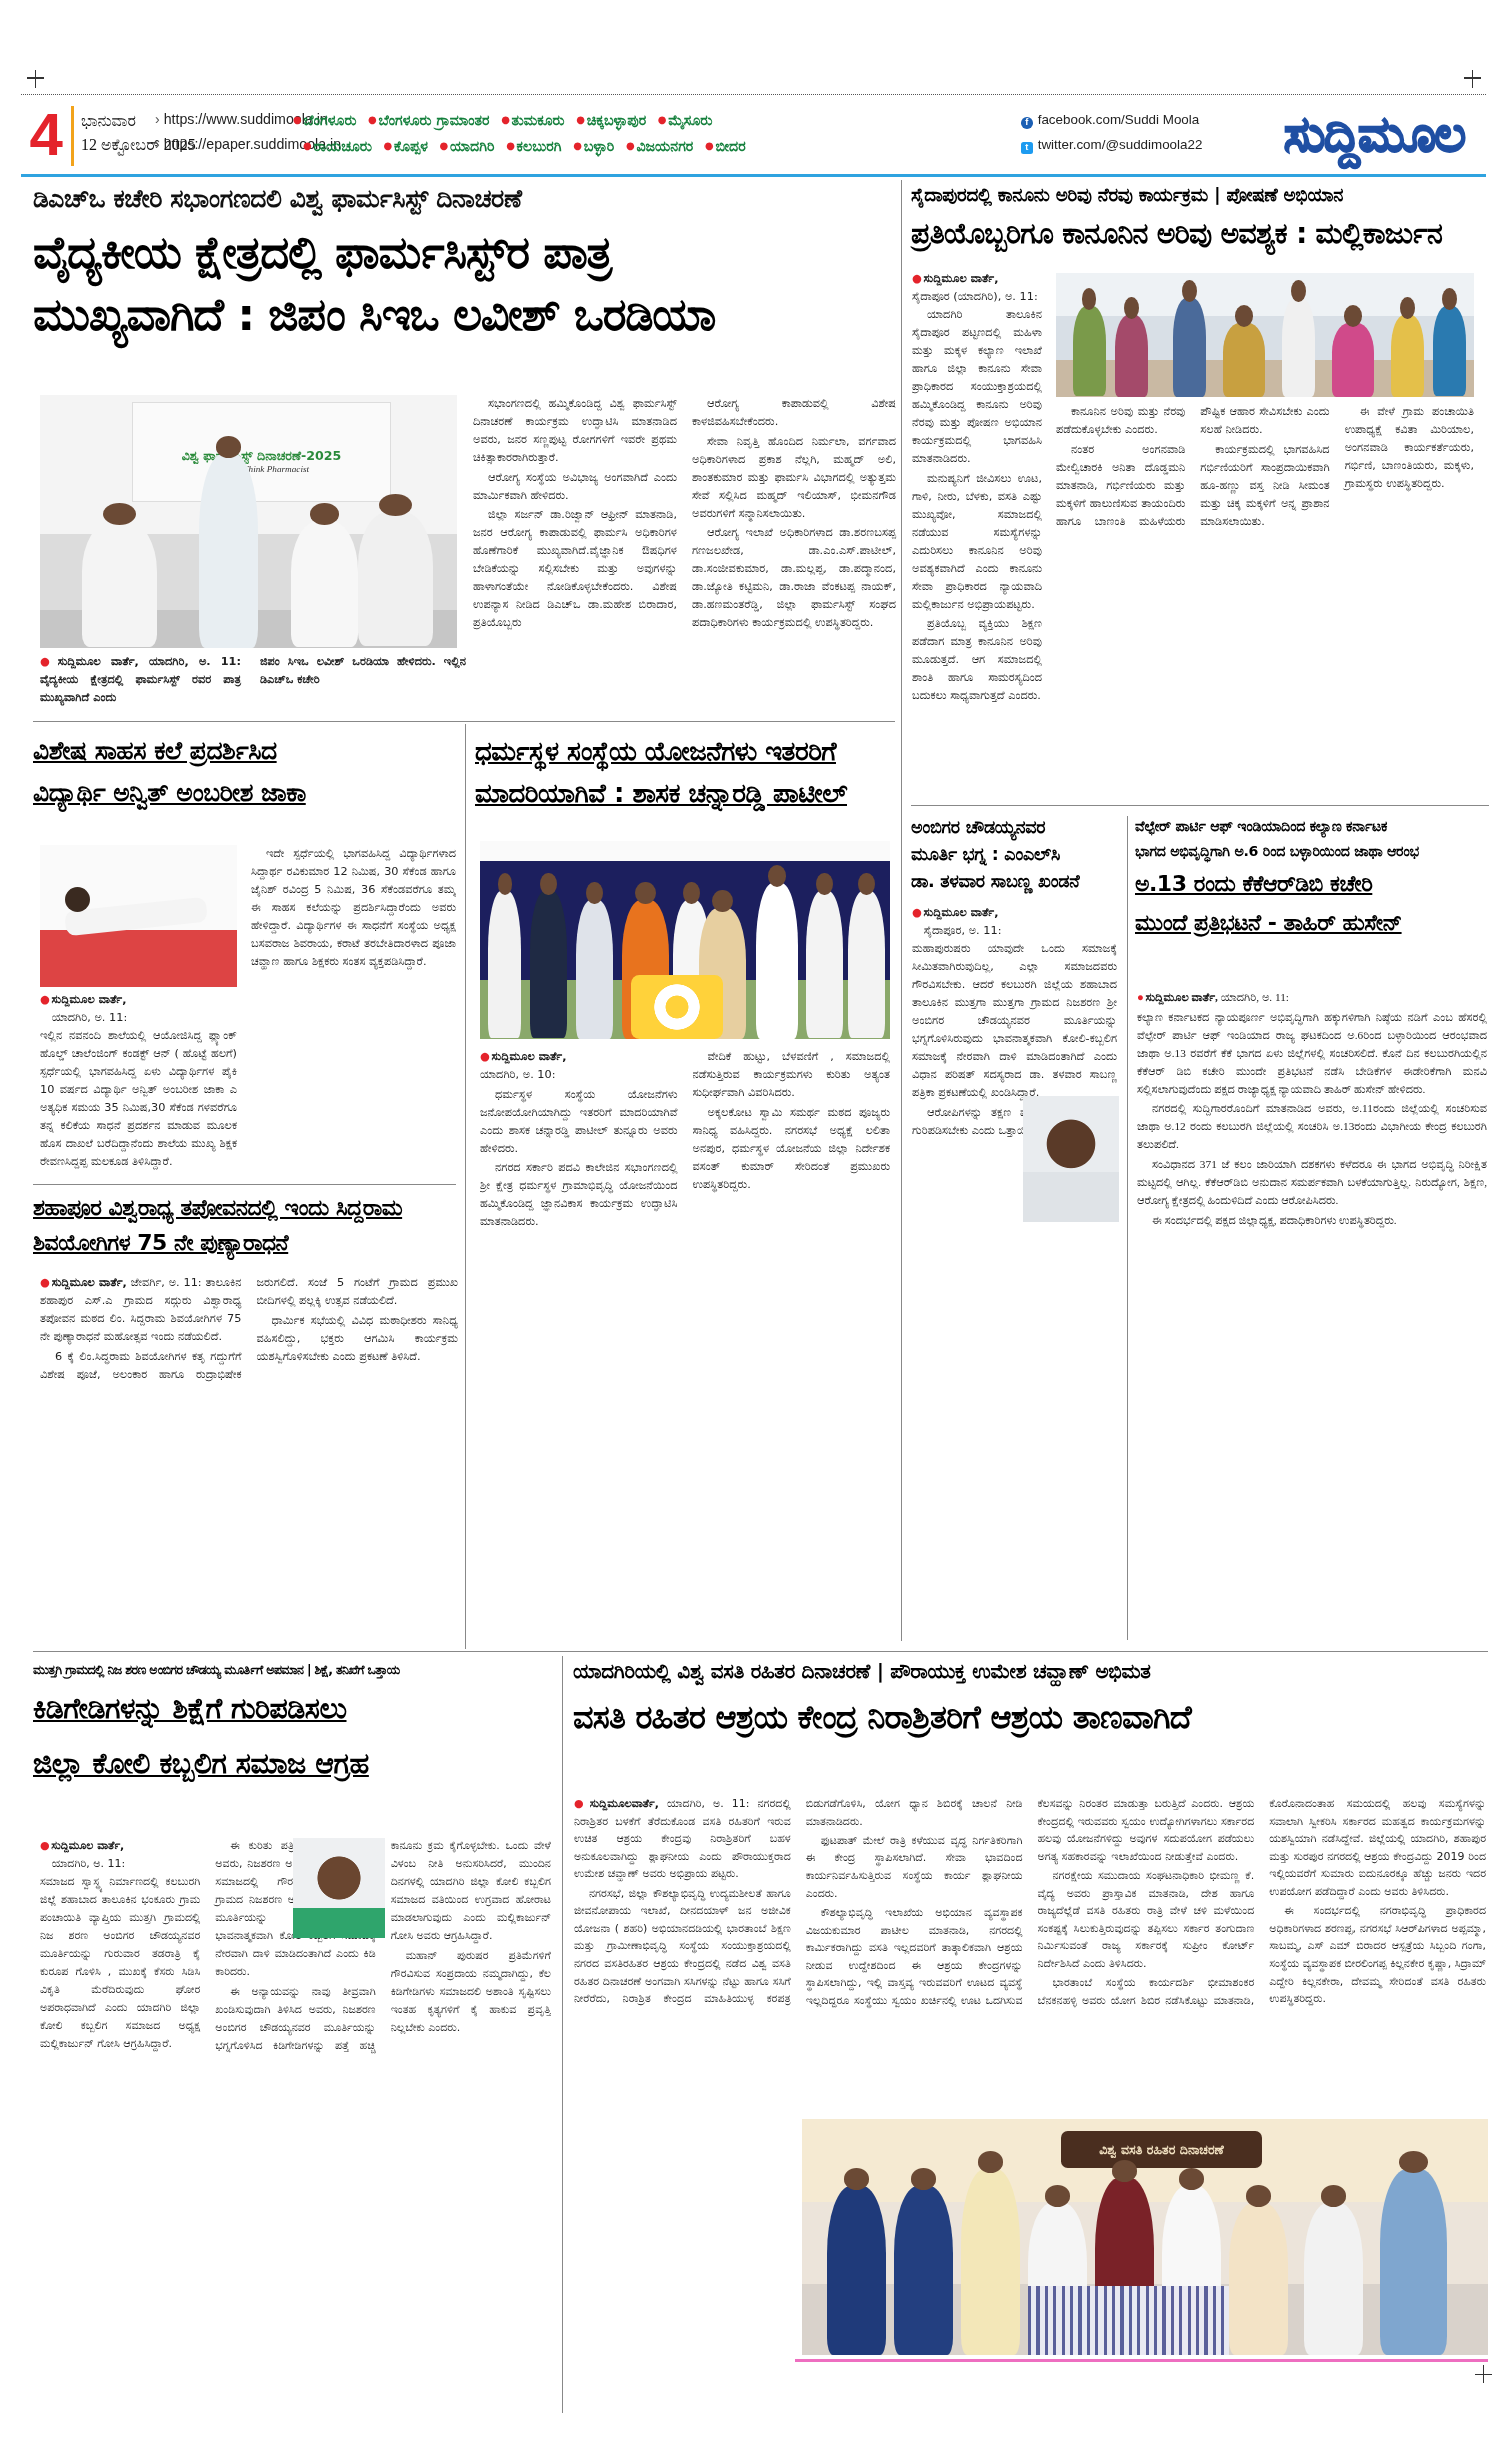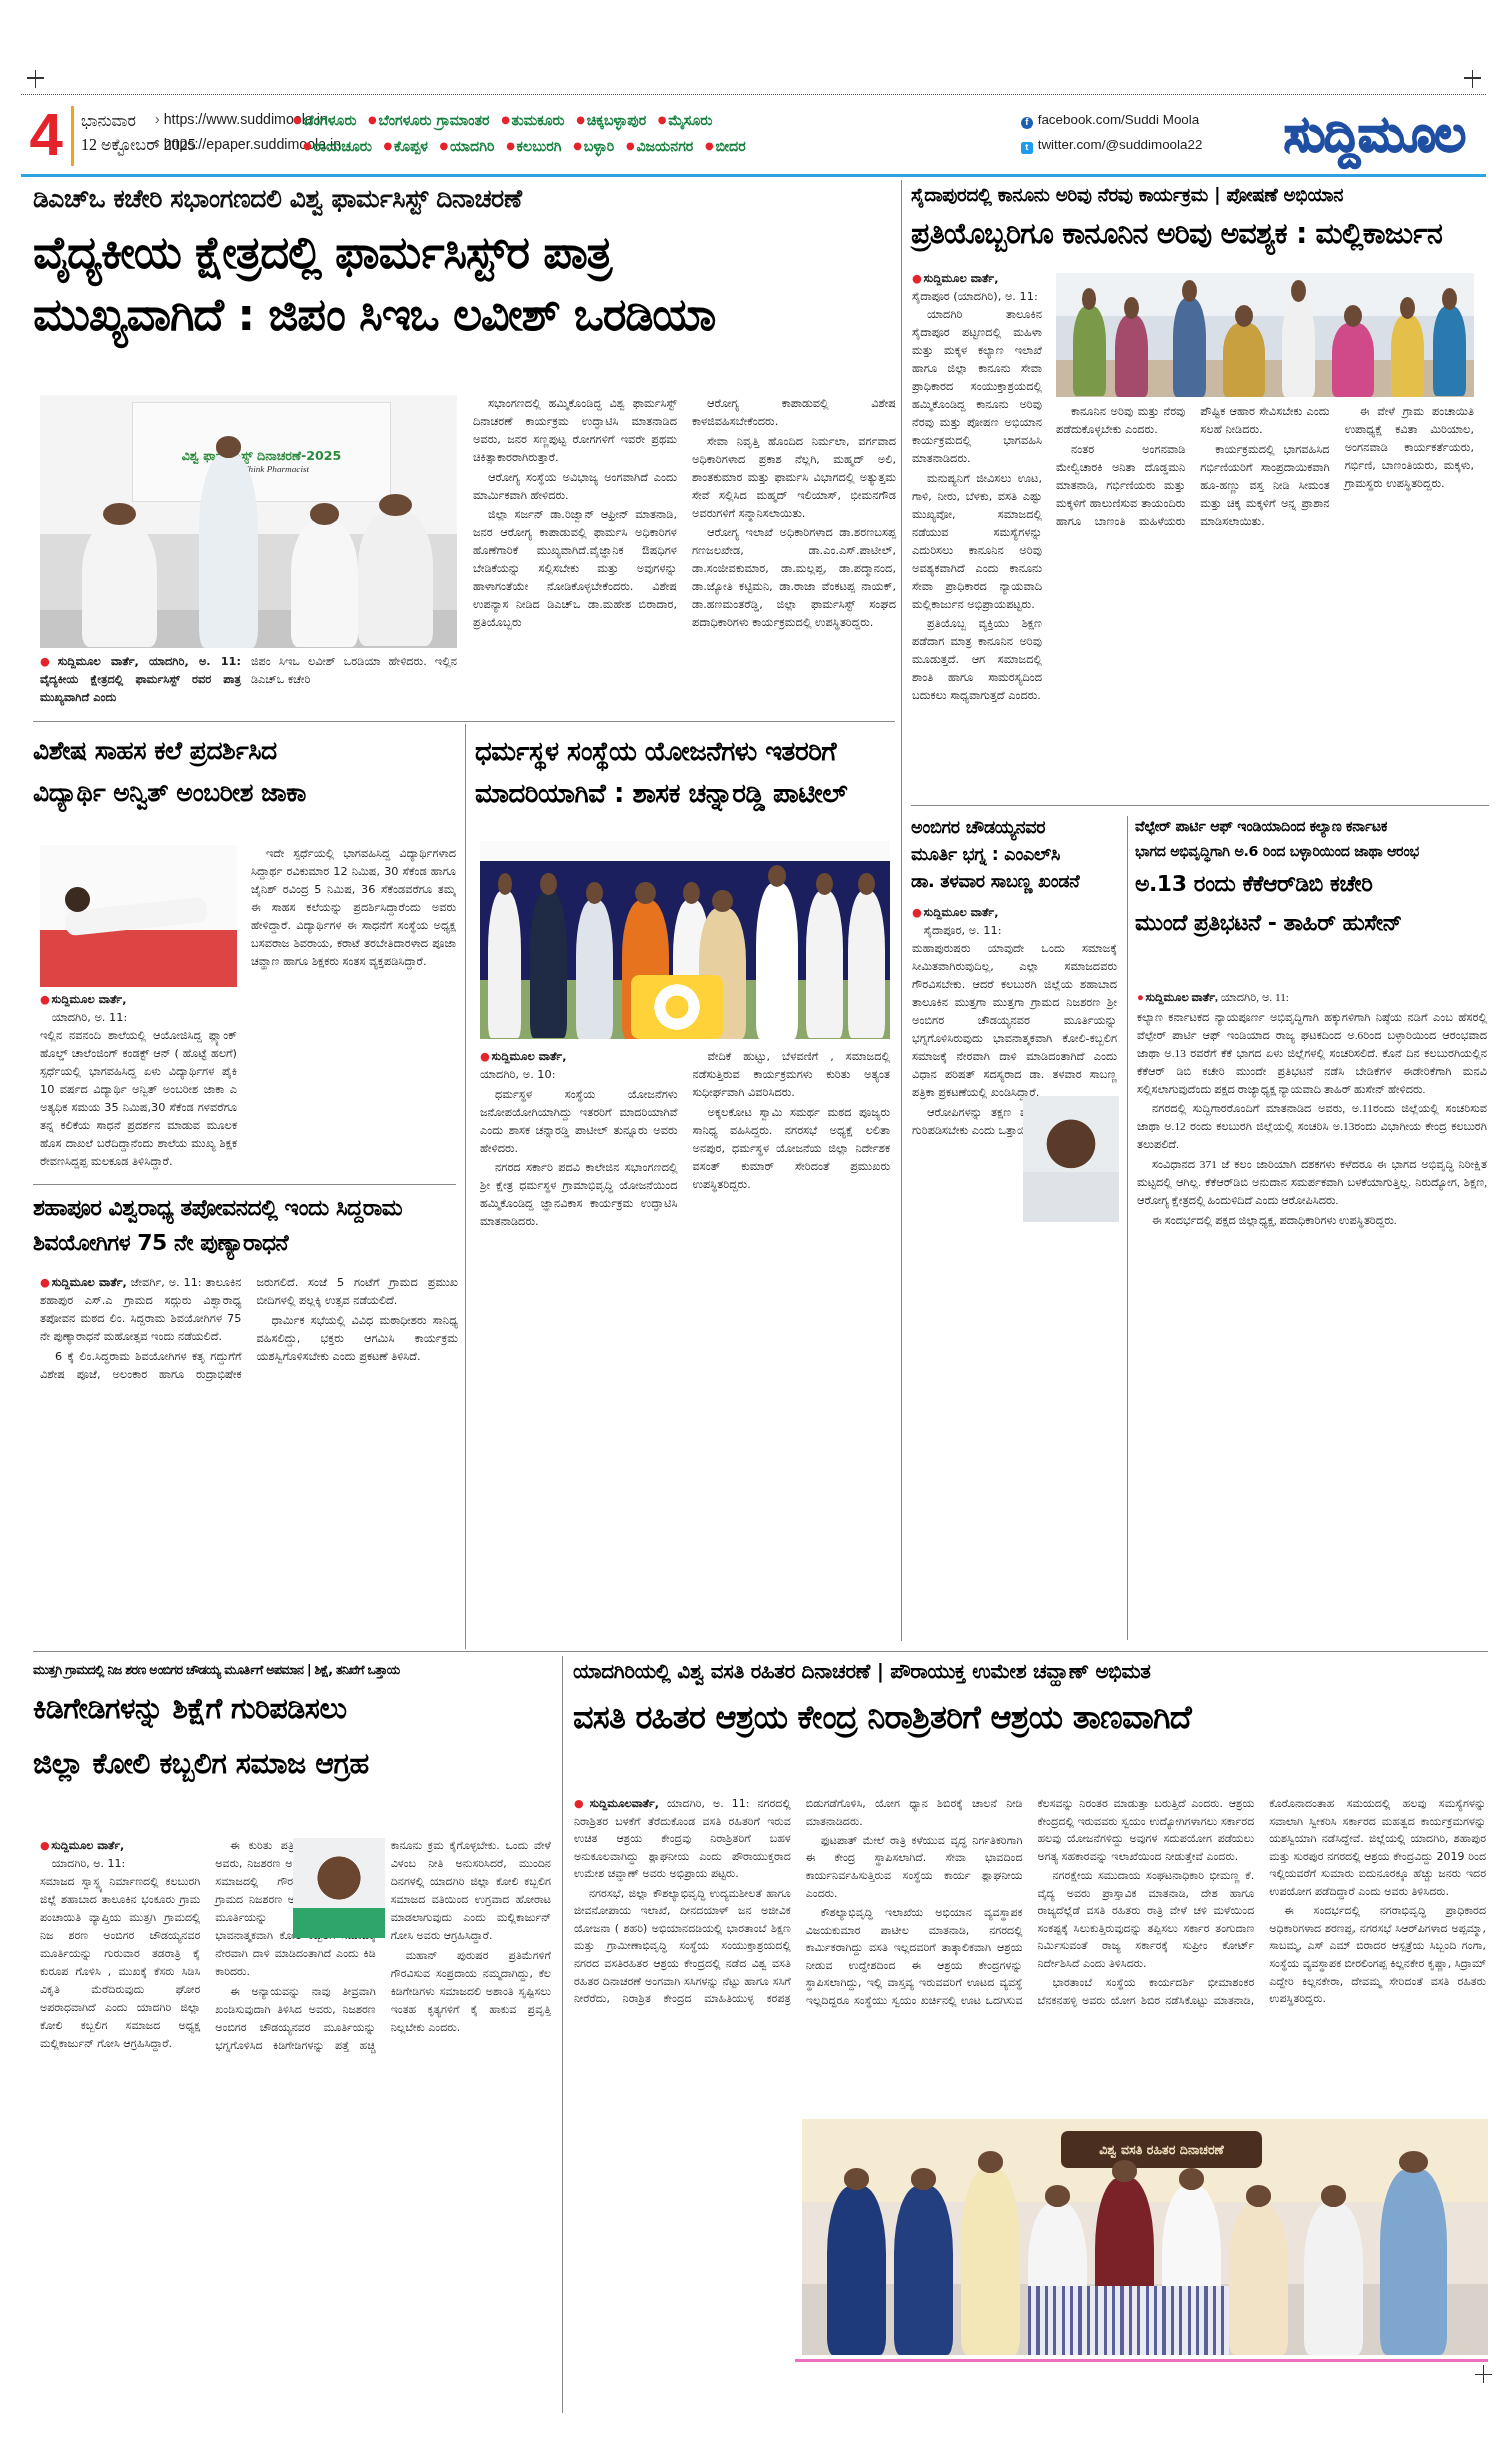--- a/index.html
+++ b/index.html
@@ -26,21 +26,21 @@
   .social .ico { display: inline-block; width: 11.7px; height: 11.7px; border-radius: 50%; background: #1b5fb4; color: #fff; font: 700 9.2px "Liberation Sans", sans-serif; text-align: center; line-height: 11.7px; margin-right: 5px; vertical-align: -0.8px; }
   .social .ico.tw { background: #1d9bf0; border-radius: 2.5px; }
   .logo { position: absolute; left: 1240px; top: 0px; width: 226px; height: 72px; background: #fff; color: #1f4fa3; font: 900 49px "DejaVu Sans", sans-serif; line-height: 72px; letter-spacing: -1.7px; text-align: center; -webkit-text-stroke: 1.7px #1f4fa3; }
   .blueline { position: absolute; left: 21px; right: 21px; top: 174px; height: 2.5px; background: #2fa3e0; }
 
   
   .art { position: absolute; }
   .kicker { font: 700 25px "DejaVu Sans", sans-serif; color: #111; line-height: 33px; letter-spacing: -0.4px; }
   .hl-xl { font: 900 45px "DejaVu Sans", sans-serif; color: #000; line-height: 62px; letter-spacing: -1.3px; }
   .hl-l { font: 900 33px "DejaVu Sans", sans-serif; color: #000; line-height: 47px; letter-spacing: -0.8px; }
-  .hl-m { font: 700 25px "DejaVu Sans", sans-serif; color: #000; line-height: 39px; letter-spacing: -0.5px; }
+  .hl-m { font: 700 25px "DejaVu Sans", sans-serif; color: #000; line-height: 39px; letter-spacing: -0.5px; text-decoration: underline; }
   .hl-s { font: 700 20px "DejaVu Sans", sans-serif; color: #000; line-height: 33px; letter-spacing: -0.3px; }
   .hl-xs { font: 700 16.7px "DejaVu Sans", sans-serif; color: #000; line-height: 25px; letter-spacing: -0.3px; }
   .body-text { font: 400 11.3px "DejaVu Sans", sans-serif; line-height: 18px; color: #222; text-align: justify; }
   .body-text p { text-indent: 15px; margin-bottom: 1.7px; }
   .cols2 { column-count: 2; column-gap: 15px; }
   .cols3 { column-count: 3; column-gap: 15px; }
   .cols4 { column-count: 4; column-gap: 15px; }
   .dateline { font-weight: 700; color: #111; }
   .dateline::before { content: "●"; color: #e4232b; margin-right: 1.7px; }
   .rule-v { position: absolute; width: 0.8px; background: #888; }
@@ -131,21 +131,21 @@
     </div>
   <div class="fig" style="left:318px; top:117px; width:75px; height:134px; background:#f0f0f0;">
       <div class="head"></div>
     </div>
 </div>
 <div class="body-text" style="position:absolute; left:40px; top:653px; width:201px; font-weight:700;">
   <span class="dateline">ಸುದ್ದಿಮೂಲ ವಾರ್ತೆ,</span>
   <span>ಯಾದಗಿರಿ, ಅ. 11:</span>
   <span>ವೈದ್ಯಕೀಯ ಕ್ಷೇತ್ರದಲ್ಲಿ ಫಾರ್ಮಸಿಸ್ಟ್ ರವರ ಪಾತ್ರ ಮುಖ್ಯವಾಗಿದೆ ಎಂದು</span>
 </div>
-<div class="body-text" style="position:absolute; left:251px; top:653px; width:206px; font-weight:400;">
+<div class="body-text" style="position:absolute; left:260px; top:653px; width:206px; font-weight:700;">
   <span>ಜಿಪಂ ಸಿಇಒ ಲವೀಶ್ ಒರಡಿಯಾ ಹೇಳಿದರು. ಇಲ್ಲಿನ ಡಿಎಚ್‌ಒ ಕಚೇರಿ</span>
 </div>
 <div class="body-text cols2" style="position:absolute; left:473px; top:395px; width:423px; height:310px;">
   <p>ಸಭಾಂಗಣದಲ್ಲಿ ಹಮ್ಮಿಕೊಂಡಿದ್ದ ವಿಶ್ವ ಫಾರ್ಮಸಿಸ್ಟ್ ದಿನಾಚರಣೆ ಕಾರ್ಯಕ್ರಮ ಉದ್ಘಾಟಿಸಿ ಮಾತನಾಡಿದ ಅವರು, ಜನರ ಸಣ್ಣಪುಟ್ಟ ರೋಗಗಳಿಗೆ ಇವರೇ ಪ್ರಥಮ ಚಿಕಿತ್ಸಾಕಾರರಾಗಿರುತ್ತಾರೆ.</p>
   <p>ಆರೋಗ್ಯ ಸಂಸ್ಥೆಯ ಅವಿಭಾಜ್ಯ ಅಂಗವಾಗಿದೆ ಎಂದು ಮಾರ್ಮಿಕವಾಗಿ ಹೇಳಿದರು.</p>
   <p>ಜಿಲ್ಲಾ ಸರ್ಜನ್ ಡಾ.ರಿಜ್ವಾನ್ ಆಫ್ರೀನ್ ಮಾತನಾಡಿ, ಜನರ ಆರೋಗ್ಯ ಕಾಪಾಡುವಲ್ಲಿ ಫಾರ್ಮಸಿ ಅಧಿಕಾರಿಗಳ ಹೊಣೆಗಾರಿಕೆ ಮುಖ್ಯವಾಗಿದೆ.ವೈಜ್ಞಾನಿಕ ಔಷಧಿಗಳ ಬೇಡಿಕೆಯನ್ನು ಸಲ್ಲಿಸಬೇಕು ಮತ್ತು ಅವುಗಳನ್ನು ಹಾಳಾಗಂತೆಯೇ ನೋಡಿಕೊಳ್ಳಬೇಕೆಂದರು. ವಿಶೇಷ ಉಪನ್ಯಾಸ ನೀಡಿದ ಡಿಎಚ್‌ಒ ಡಾ.ಮಹೇಶ ಬಿರಾದಾರ, ಪ್ರತಿಯೊಬ್ಬರು</p>
   <p>ಆರೋಗ್ಯ ಕಾಪಾಡುವಲ್ಲಿ ವಿಶೇಷ ಕಾಳಜಿವಹಿಸಬೇಕೆಂದರು.</p>
   <p>ಸೇವಾ ನಿವೃತ್ತಿ ಹೊಂದಿದ ನಿರ್ಮಲಾ, ವರ್ಗವಾದ ಅಧಿಕಾರಿಗಳಾದ ಪ್ರಕಾಶ ನೆಲ್ಲಗಿ, ಮಹ್ಮದ್ ಅಲಿ, ಶಾಂತಕುಮಾರ ಮತ್ತು ಫಾರ್ಮಸಿ ವಿಭಾಗದಲ್ಲಿ ಅತ್ಯುತ್ತಮ ಸೇವೆ ಸಲ್ಲಿಸಿದ ಮಹ್ಮದ್ ಇಲಿಯಾಸ್, ಭೀಮನಗೌಡ ಅವರುಗಳಿಗೆ ಸನ್ಮಾನಿಸಲಾಯಿತು.</p>
   <p>ಆರೋಗ್ಯ ಇಲಾಖೆ ಅಧಿಕಾರಿಗಳಾದ ಡಾ.ಶರಣಬಸಪ್ಪ ಗಣಜಲಖೇಡ, ಡಾ.ಎಂ.ಎಸ್.ಪಾಟೀಲ್, ಡಾ.ಸಂಜೀವಕುಮಾರ, ಡಾ.ಮಲ್ಲಪ್ಪ, ಡಾ.ಪದ್ಮಾನಂದ, ಡಾ.ಜ್ಯೋತಿ ಕಟ್ಟಿಮನಿ, ಡಾ.ರಾಜಾ ವೆಂಕಟಪ್ಪ ನಾಯಕ್, ಡಾ.ಹಣಮಂತರೆಡ್ಡಿ, ಜಿಲ್ಲಾ ಫಾರ್ಮಸಿಸ್ಟ್ ಸಂಘದ ಪದಾಧಿಕಾರಿಗಳು ಕಾರ್ಯಕ್ರಮದಲ್ಲಿ ಉಪಸ್ಥಿತರಿದ್ದರು.</p>
 </div>

